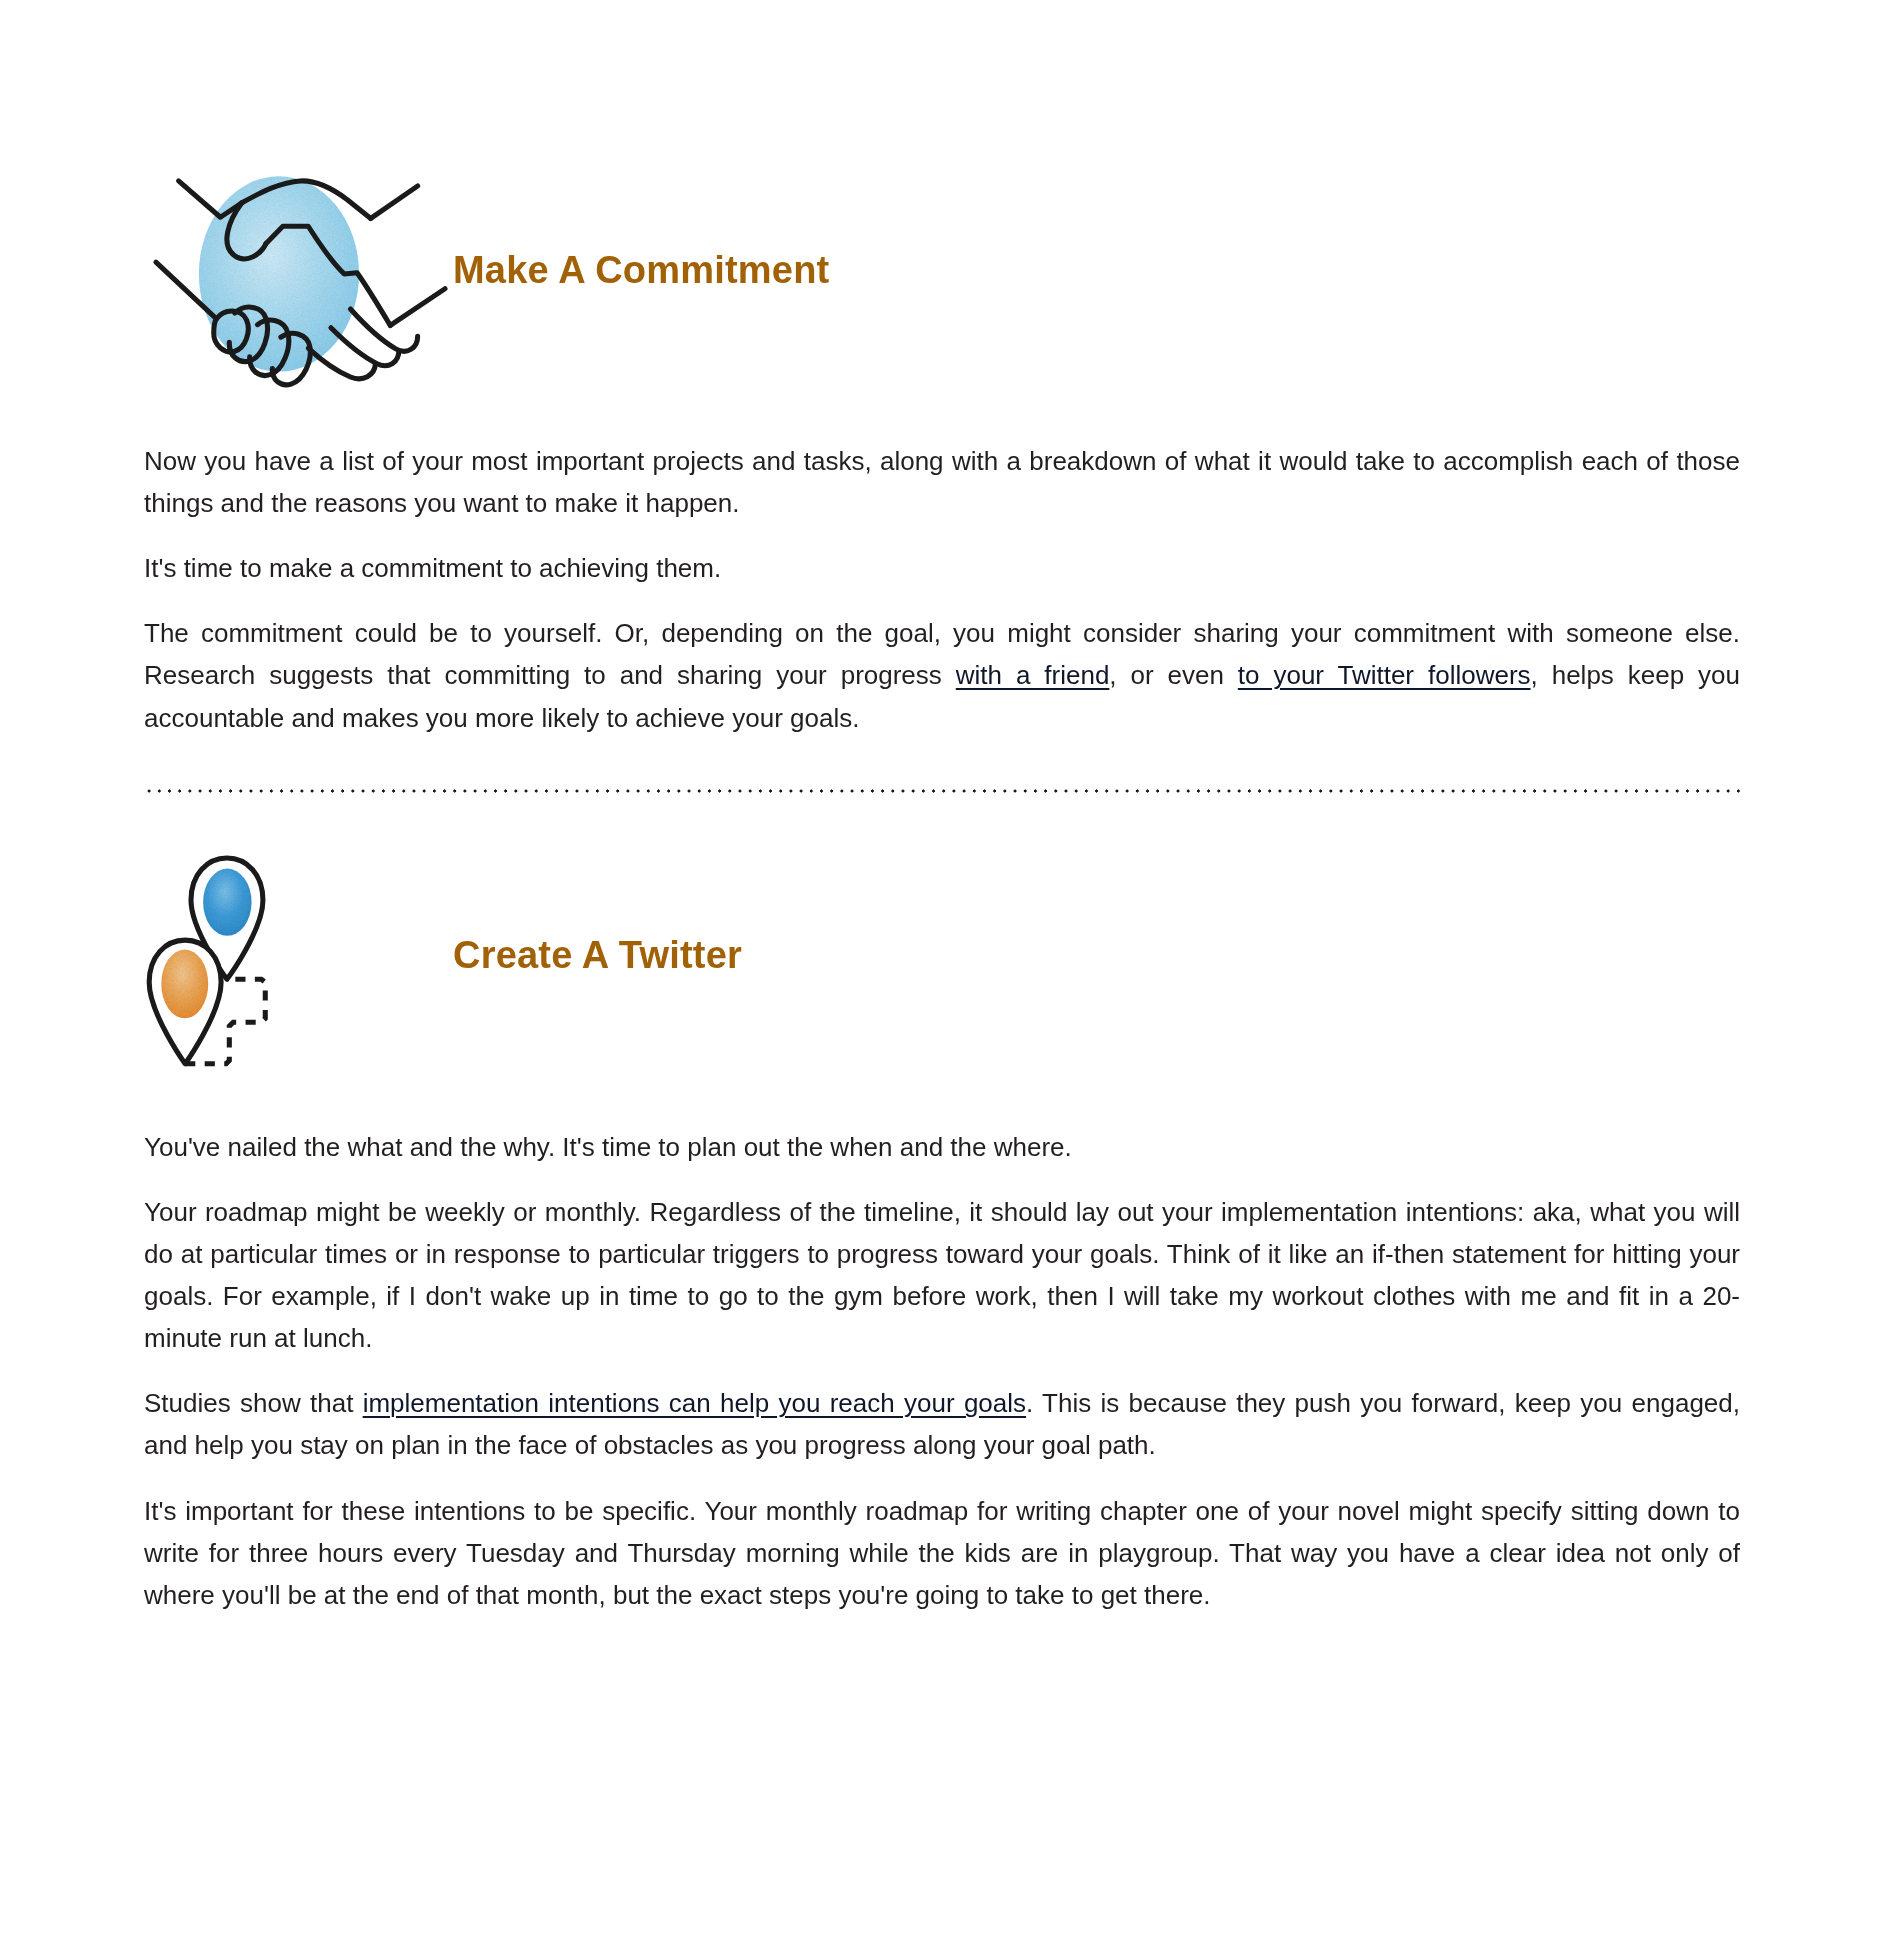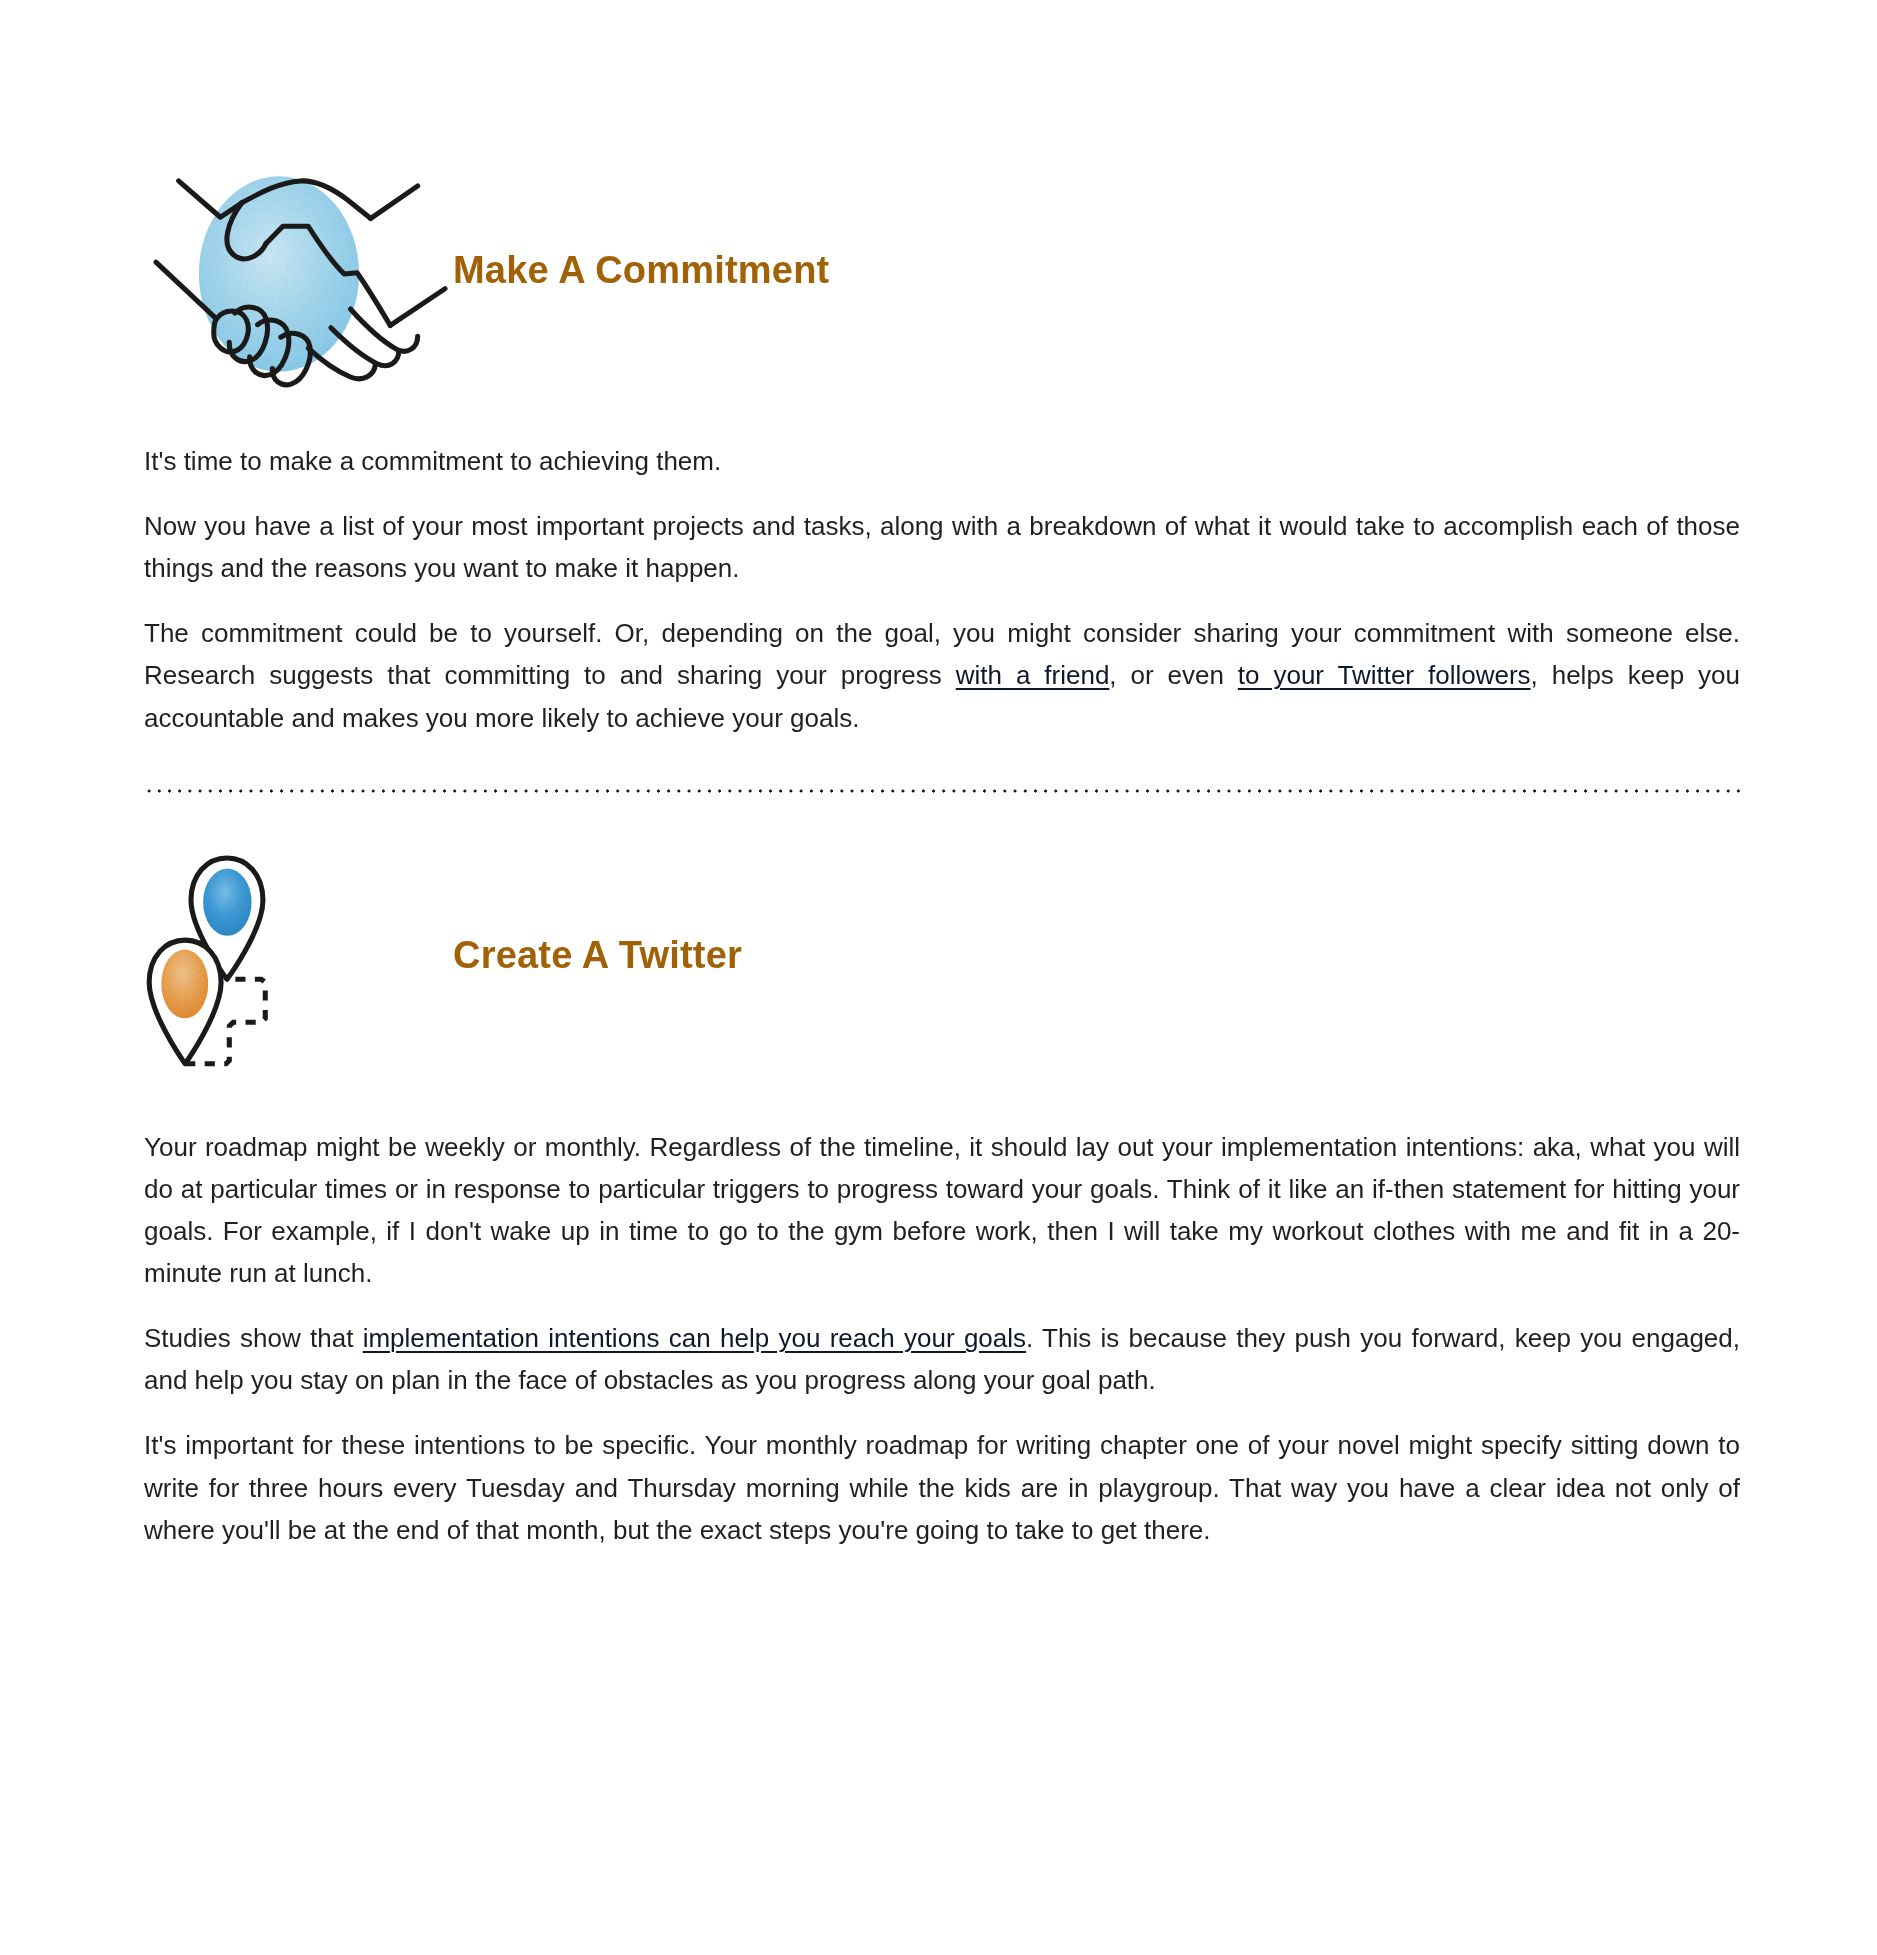--- a/index.html
+++ b/index.html
@@ -149,26 +149,26 @@
           <path d="M420,520 C450,548 490,578 528,594 C560,607 590,590 592,560"></path>
           <path d="M478,468 C512,502 556,540 596,560 C626,574 652,556 652,526"></path>
           <path d="M528,420 C562,458 606,500 644,522 C672,538 700,520 700,490"></path>
         </g>
       </svg>
       <span class="section-title">Make A Commitment</span>
     </div>
 
     <div style="height:45px"></div>
 
+    <p class="body-text">
+      <span>Now you have a list of your most important projects and tasks, along with a breakdown of what it would take to accomplish each of those things and the reasons you want to make it happen.</span>
+    </p>
+
     <p class="body-text no-justify">
       <span>It's time to make a commitment to achieving them.</span>
-    </p>
-
-    <p class="body-text">
-      <span>Now you have a list of your most important projects and tasks, along with a breakdown of what it would take to accomplish each of those things and the reasons you want to make it happen.</span>
     </p>
 
     <p class="body-text"><span>The commitment could be to yourself. Or, depending on the goal, you might consider sharing your commitment with someone else. Research suggests that committing to and sharing your progress </span><a class="doclink">with a friend</a><span>, or even </span><a class="doclink">to your Twitter followers</a><span>, helps keep you accountable and makes you more likely to achieve your goals.</span></p>
 
     <div style="height:26.6px"></div>
     <div class="divider"></div>
     <div style="height:32px"></div>
 
     <div class="section-head">
 
@@ -212,20 +212,23 @@
           <g filter="url(#pinGrain)">
             <ellipse cx="104" cy="404" rx="60" ry="88" fill="url(#pinOrange)"></ellipse>
           </g>
         </g>
       </svg>
       <span class="section-title">Create A Twitter</span>
     </div>
 
     <div style="height:42px"></div>
 
+    <p class="body-text no-justify">
+      <span>You've nailed the what and the why. It's time to plan out the when and the where.</span>
+    </p>
 
 
     <p class="body-text">
       <span>Your roadmap might be weekly or monthly. Regardless of the timeline, it should lay out your implementation intentions: aka, what you will do at particular times or in response to particular triggers to progress toward your goals. Think of it like an if-then statement for hitting your goals. For example, if I don't wake up in time to go to the gym before work, then I will take my workout clothes with me and fit in a 20-minute run at lunch.</span>
     </p>
 
     <p class="body-text"><span>Studies show that </span><a class="doclink">implementation intentions can help you reach your goals</a><span>. This is because they push you forward, keep you engaged, and help you stay on plan in the face of obstacles as you progress along your goal path.</span></p>
 
     <p class="body-text">
       <span>It's important for these intentions to be specific. Your monthly roadmap for writing chapter one of your novel might specify sitting down to write for three hours every Tuesday and Thursday morning while the kids are in playgroup. That way you have a clear idea not only of where you'll be at the end of that month, but the exact steps you're going to take to get there.</span>

